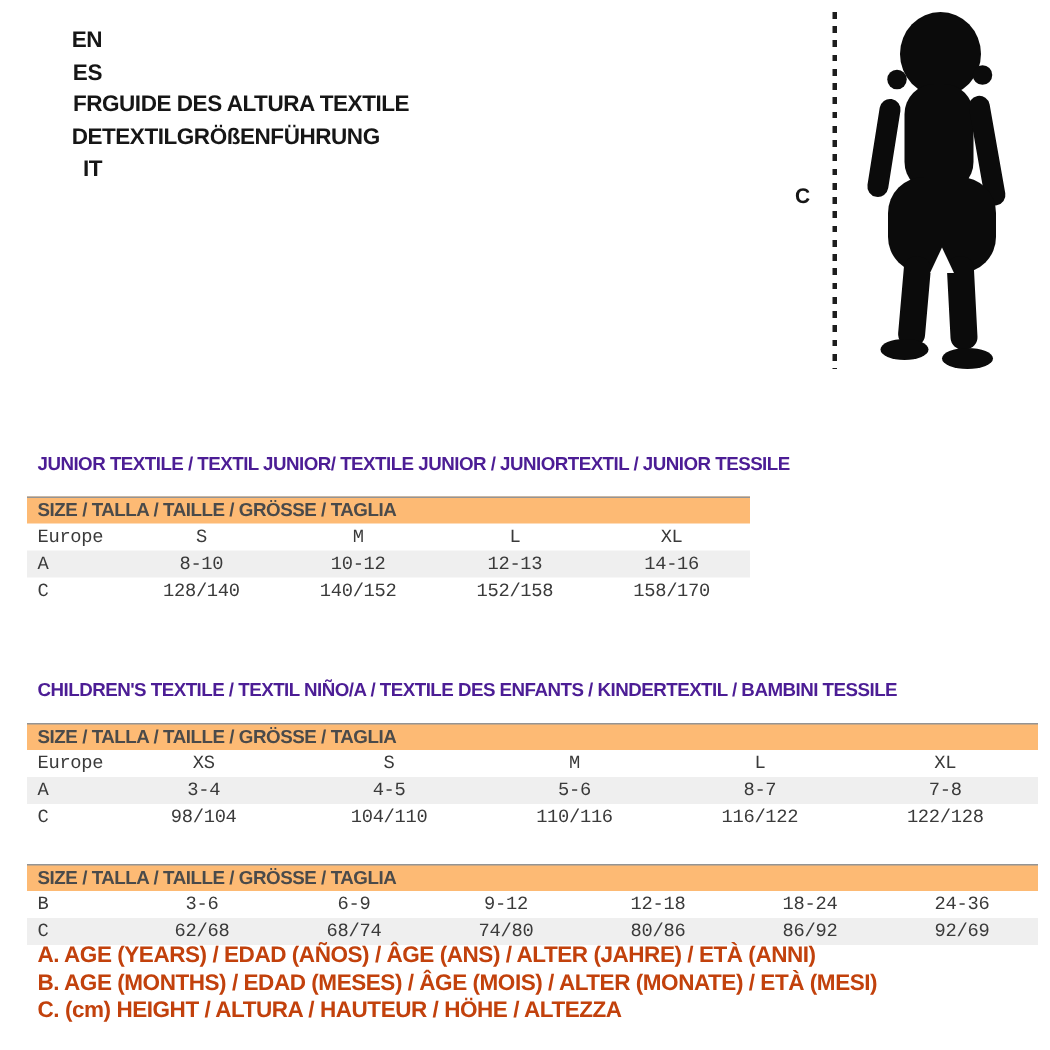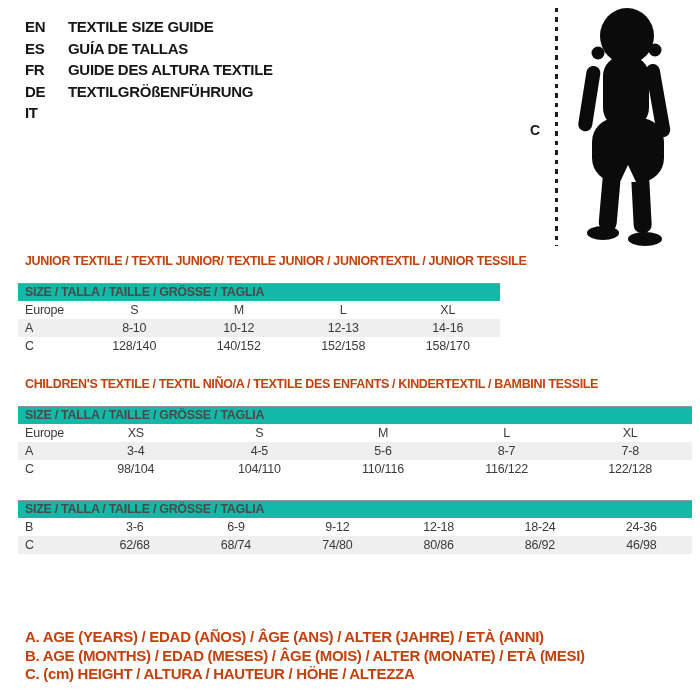--- a/index.html
+++ b/index.html
@@ -13,48 +13,48 @@
   }
   .page { position:relative; width:700px; height:700px; }
 
   
   .langs { position:absolute; left:25px; top:16px; }
   .lang-row { display:flex; height:21.5px; align-items:center; }
   .lang-code, .lang-label {
     font-weight:bold; font-size:15px; letter-spacing:-0.3px; color:#161616;
     white-space:nowrap;
   }
-  .lang-code { width:43px; }
+  .lang-code { width:43px;text-align:right; }
 
   
   .figure { position:absolute; left:520px; top:4px; width:180px; height:246px; }
   .c-label { position:absolute; left:10px; top:118px; font-weight:bold; font-size:14px; color:#161616; }
   .dotted {
     position:absolute; left:35px; top:4px; width:3px; height:238px;
     background:repeating-linear-gradient(to bottom, #1d1d1d 0 4.5px, transparent 4.5px 9.5px);
   }
   .baby-svg { position:absolute; left:45px; top:2px; }
 
   
   .content { position:absolute; left:18px; top:252px; width:674px; }
   .tbl-block { }
   .mt-t2 { margin-top:20px; }
   .mt-t3 { margin-top:22px; }
   .tbl-title { margin:0 0 12px 7px; }
   .title-line {
     font-weight:bold; font-size:12.5px; letter-spacing:-0.35px; line-height:19px;
-    color:#c2410c; white-space:nowrap;
+    color:#4c1d95; white-space:nowrap;margin-top:48px;
   }
   .band {
-    background:#14b8a6; border-top:1px solid #949494;
+    background:#fdba74; border-top:1px solid #949494;
     height:18px; line-height:17px; padding-left:7px;
     font-weight:bold; font-size:12.5px; letter-spacing:-0.3px; color:#4a4a4a;
     white-space:nowrap;
   }
-  .trow { display:flex; align-items:center; height:18px; }
+  .trow { display:flex; align-items:center; height:18px;font-family:Liberation Mono, monospace; }
   .trow.shaded { background:#efefef; }
   .rl {
     padding-left:7px; font-size:12.5px; color:#3a3a3a; letter-spacing:-0.2px;
     flex:0 0 auto;
   }
   .cell {
     flex:1 1 0; text-align:center; font-size:12.5px; color:#3a3a3a; letter-spacing:-0.2px;
   }
 
   
@@ -65,25 +65,23 @@
   }
 </style>
 </head>
 <body>
 
 <div class="page">
 
   <div class="langs">
       <div class="lang-row">
         <span class="lang-code">EN</span>
-        <span class="lang-label">TEXTILE SIZE GUIDE</span>
       </div>
       <div class="lang-row">
         <span class="lang-code">ES</span>
-        <span class="lang-label">GUÍA DE TALLAS</span>
       </div>
       <div class="lang-row">
         <span class="lang-code">FR</span>
         <span class="lang-label">GUIDE DES ALTURA TEXTILE</span>
       </div>
       <div class="lang-row">
         <span class="lang-code">DE</span>
         <span class="lang-label">TEXTILGRÖßENFÜHRUNG</span>
       </div>
       <div class="lang-row">
@@ -181,21 +179,21 @@
           <span class="cell">18-24</span>
           <span class="cell">24-36</span>
         </div>
         <div class="trow shaded">
           <span class="rl" style="width: 66px;">C</span>
           <span class="cell">62/68</span>
           <span class="cell">68/74</span>
           <span class="cell">74/80</span>
           <span class="cell">80/86</span>
           <span class="cell">86/92</span>
-          <span class="cell">46/98</span>
+          <span class="cell">92/69</span>
         </div>
       </div>
     </div>
 
   <div class="notes">
       <div class="note-line">A. AGE (YEARS) / EDAD (AÑOS) / ÂGE (ANS) / ALTER (JAHRE) / ETÀ (ANNI)</div>
       <div class="note-line">B. AGE (MONTHS) / EDAD (MESES) / ÂGE (MOIS) / ALTER (MONATE) / ETÀ (MESI)</div>
       <div class="note-line">C. (cm) HEIGHT / ALTURA / HAUTEUR / HÖHE / ALTEZZA</div>
     </div>
 

